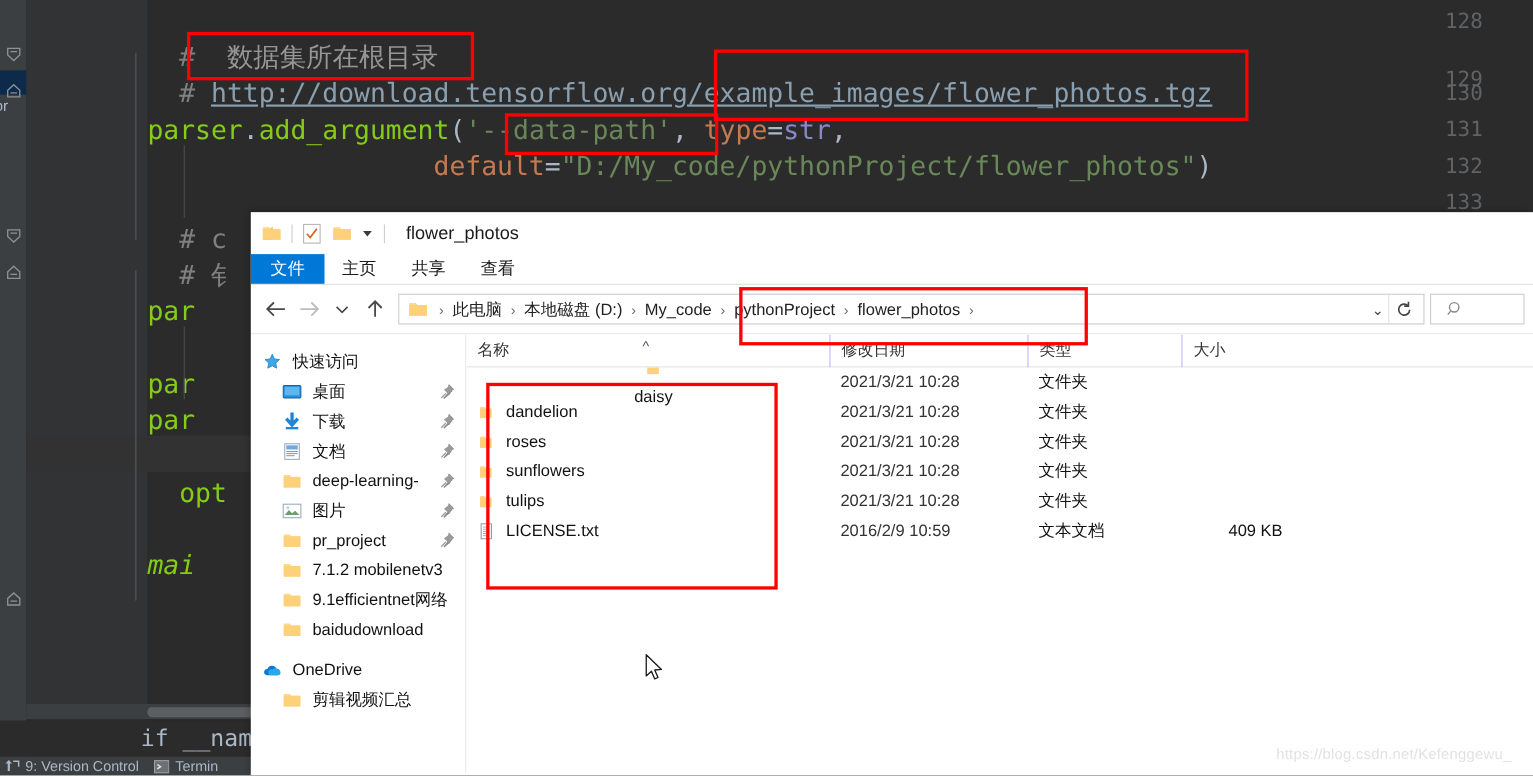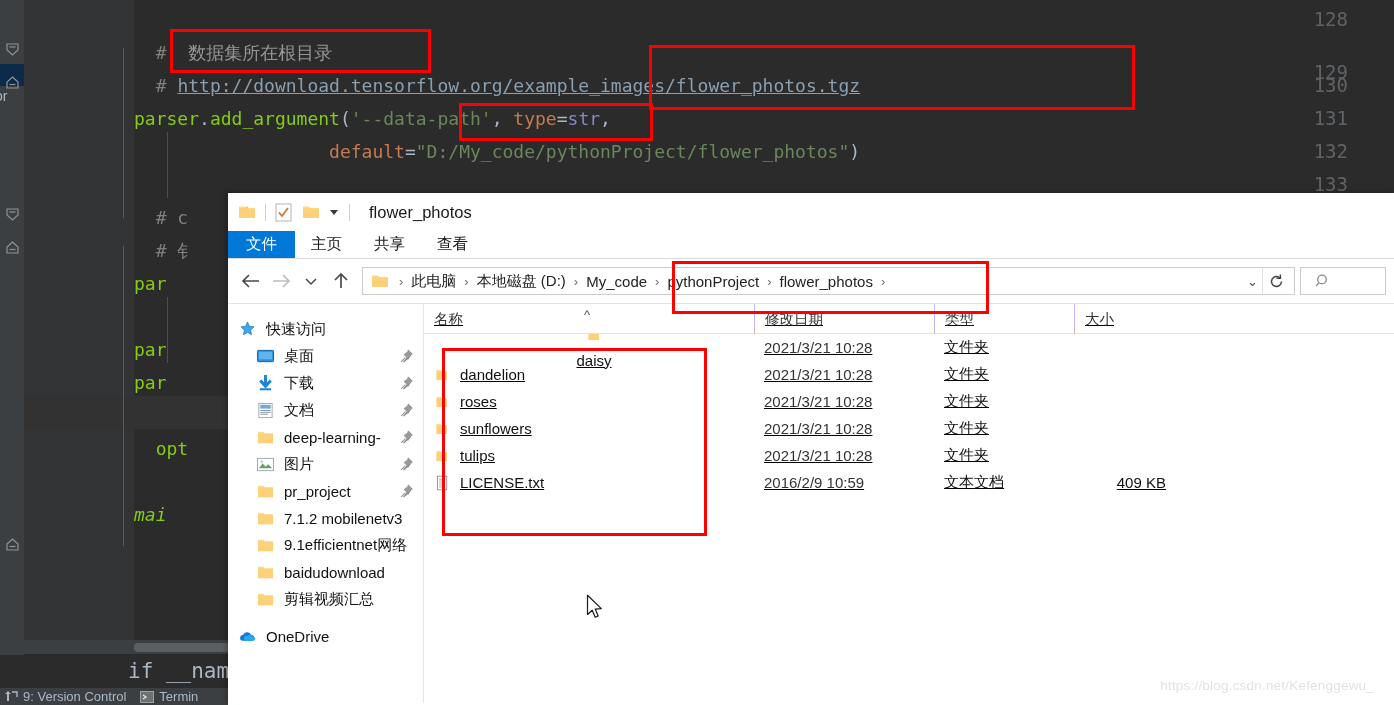--- a/index.html
+++ b/index.html
@@ -60,21 +60,21 @@
     background: #323232;
   }
 
   .code-area {
     position: absolute; left: 134px; top: 0; right: 0; height: 655px;
   }
   .cl {
     position: absolute; left: 0;
     height: 33px; line-height: 33px;
     font-family: "DejaVu Sans Mono", monospace;
-    font-size: 18px;
+    font-size: 24px;
     white-space: pre;
     color: #a9b7c6;
   }
   .c-comment { color: #808080; }
   .c-comment-cn { color: #969696; }
   .c-link { color: #8a9fb0; text-decoration: underline; }
   .c-str { color: #6a8759; }
   .c-ident { color: #84cc16; }
   .c-kwarg { color: #c77a52; }
   .c-builtin { color: #8888c6; }
@@ -227,21 +227,20 @@
   .nav-ico { width: 20px; height: 18px; margin-right: 8px; flex: 0 0 20px; display:flex; align-items:center;}
   .nav-label { white-space: nowrap; overflow: hidden; }
   .pin {
     position: absolute; right: 10px; top: 6px;
     width: 13px; height: 14px;
   }
 
   .list-pane {
     flex: 1; position: relative; background: #fff;
     overflow: hidden;
-    text-decoration: underline;
   }
   .col-head {
     display: flex; align-items: center;
     height: 30px;
     border-bottom: 1px solid #e3e3e3;
     position: relative;
     background: #fff;
   }
   .col-h {
     font-size: 14.5px; color: #333;
@@ -609,37 +608,37 @@
           </div>
           <div class="nav-item lvl1">
             <span class="nav-ico">
               <svg viewBox="0 0 20 18" width="19" height="17">
                 <path d="M2 3h6l1.4 1.8H18V15H2z" fill="#fdd98a"></path>
                 <rect x="2" y="4.8" width="16" height="10.2" fill="#fdd07a"></rect>
               </svg>
             </span>
             <span class="nav-label">baidudownload</span>
           </div>
+          <div class="nav-item lvl0" style="margin-top: 10px;">
+            <span class="nav-ico">
+              <svg viewBox="0 0 20 18" width="19" height="17">
+                <path d="M5 13.5a3 3 0 0 1 .4-6A4.6 4.6 0 0 1 14 7.4a3 3 0 0 1 .6 6.1z" fill="#0f78d4"></path>
+                <path d="M8 13.5a2.8 2.8 0 0 1 2-5.3 4 4 0 0 1 6.6.7 2.5 2.5 0 0 1-.2 4.6z" fill="#28a8ea"></path>
+              </svg>
+            </span>
+            <span class="nav-label">OneDrive</span>
+          </div>
           <div class="nav-item lvl1">
             <span class="nav-ico">
               <svg viewBox="0 0 20 18" width="19" height="17">
                 <path d="M2 3h6l1.4 1.8H18V15H2z" fill="#fdd98a"></path>
                 <rect x="2" y="4.8" width="16" height="10.2" fill="#fdd07a"></rect>
               </svg>
             </span>
             <span class="nav-label">剪辑视频汇总</span>
-          </div>
-          <div class="nav-item lvl0" style="margin-top: 10px;">
-            <span class="nav-ico">
-              <svg viewBox="0 0 20 18" width="19" height="17">
-                <path d="M5 13.5a3 3 0 0 1 .4-6A4.6 4.6 0 0 1 14 7.4a3 3 0 0 1 .6 6.1z" fill="#0f78d4"></path>
-                <path d="M8 13.5a2.8 2.8 0 0 1 2-5.3 4 4 0 0 1 6.6.7 2.5 2.5 0 0 1-.2 4.6z" fill="#28a8ea"></path>
-              </svg>
-            </span>
-            <span class="nav-label">OneDrive</span>
           </div>
         </div>
 
       <div class="list-pane">
         <div class="col-head">
           <div class="col-h" style="width:330px">
             <span>名称</span>
             <span class="sort-caret">^</span>
           </div>
           <div class="col-h" style="width:180px">修改日期</div>

